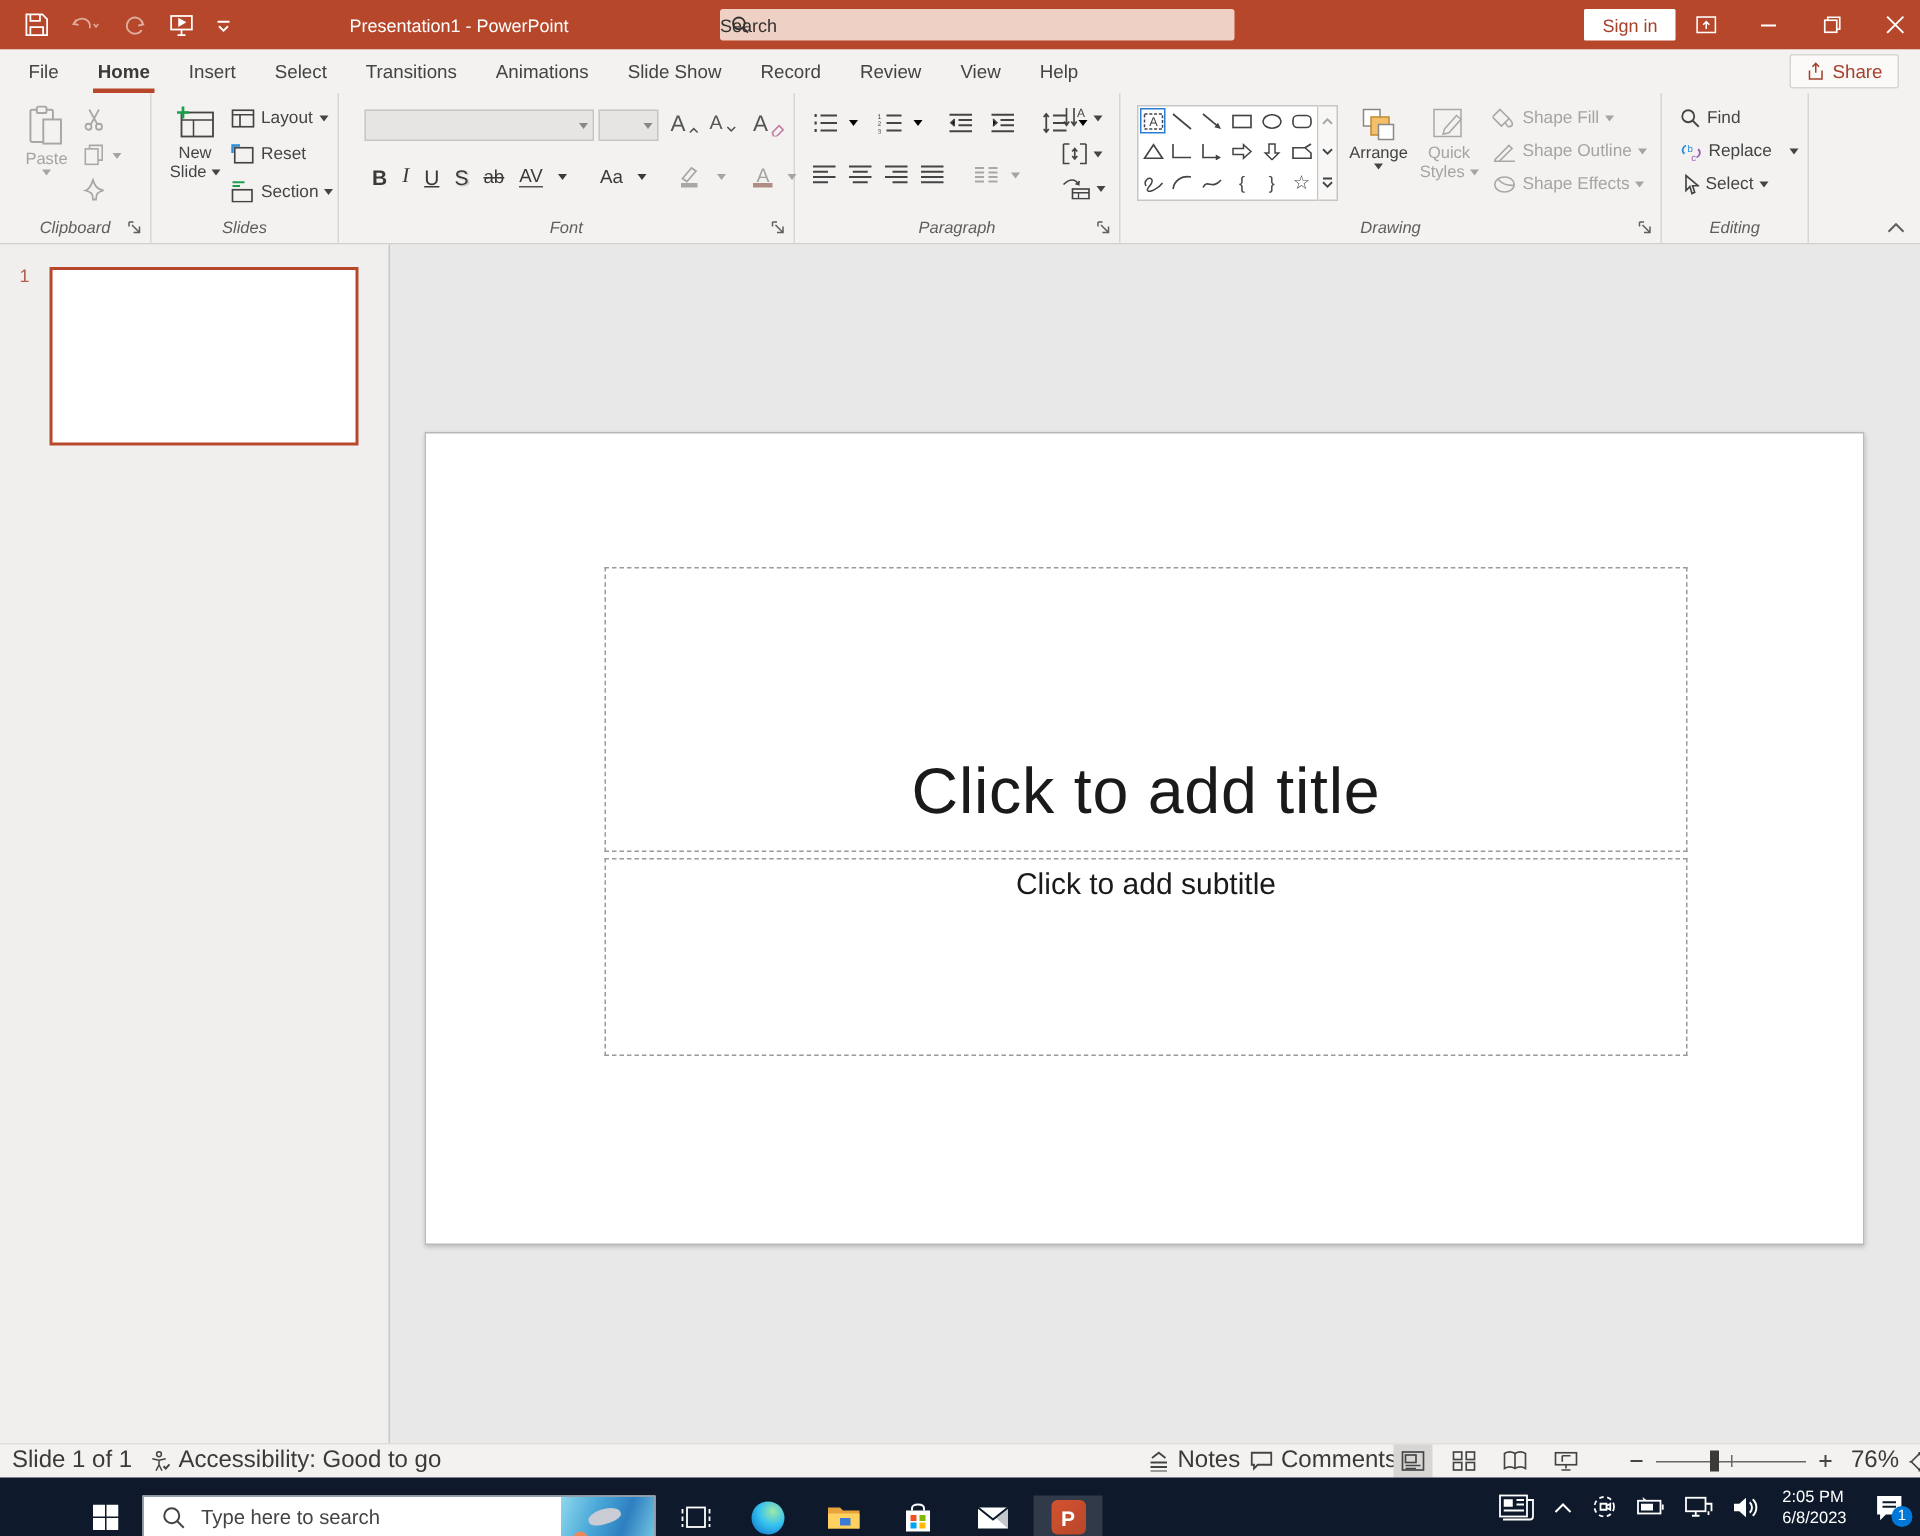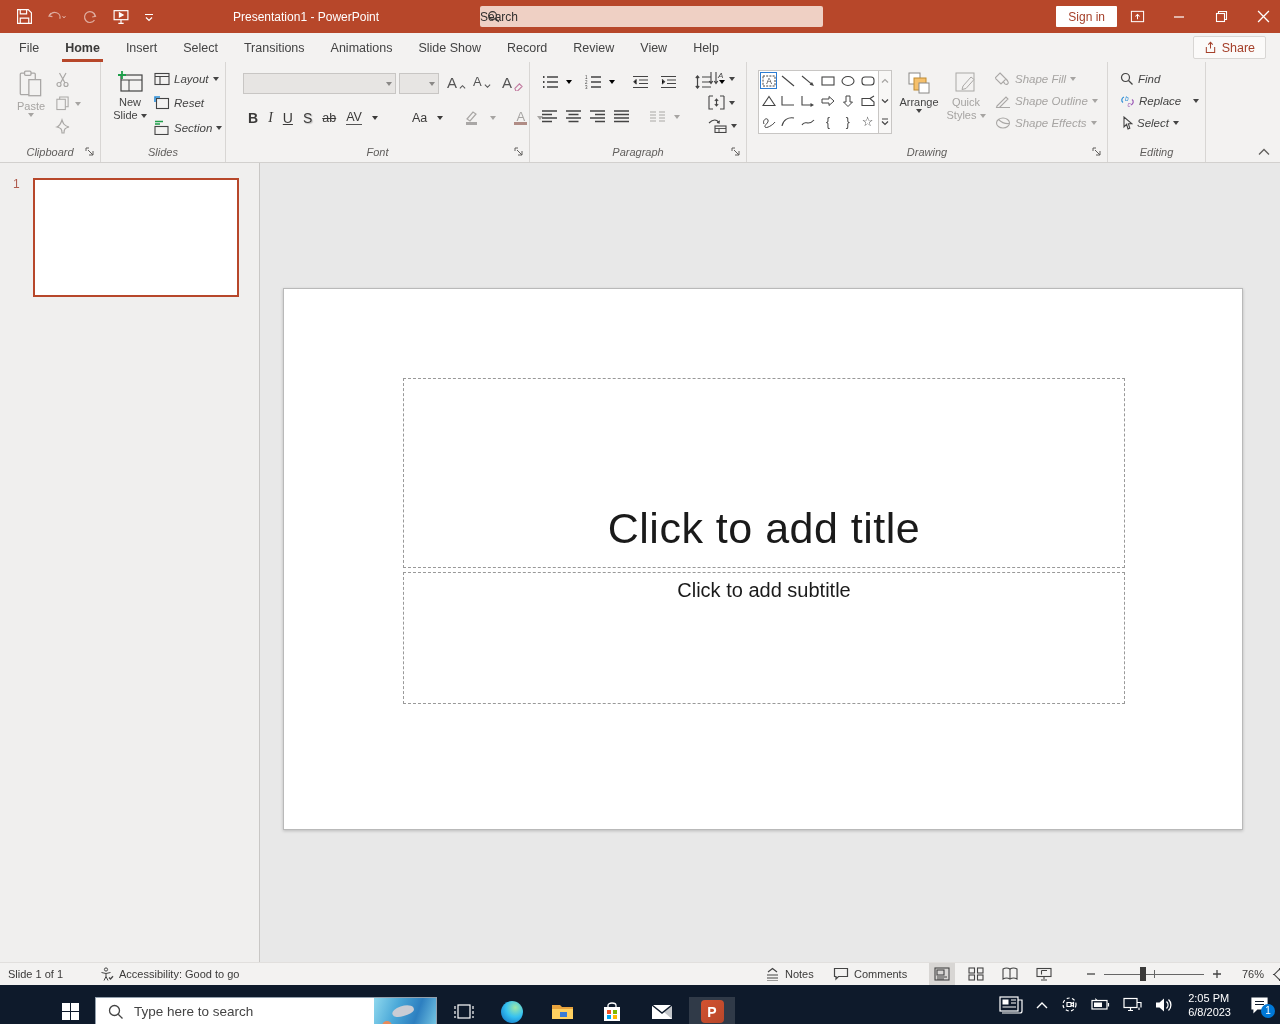--- a/index.html
+++ b/index.html
@@ -26,41 +26,41 @@
   #share-btn { position:absolute; right:14px; top:3px; height:23px; background:#fbfaf9; border:1px solid #d8d6d4; border-radius:2px; color:#a5402a; font-size:12.5px; display:flex; align-items:center; gap:5px; padding:0 10px; }
 
   
   #ribbon { position:absolute; left:0; top:62px; width:1280px; height:101px; background:#f3f2f1; border-bottom:1px solid #d2d0ce; }
   .rgroup { position:absolute; top:0; height:100px; border-right:1px solid #d8d6d4; }
   .glabel { position:absolute; bottom:4px; left:0; right:0; text-align:center; font-size:11px; color:#605e5c;font-style:italic; }
   .launcher { position:absolute; bottom:5px; right:5px; width:10px; height:10px; }
   .dim { color:#a6a4a2 !important; }
   .dim svg { opacity:.95; }
   .bigbtn { display:flex; flex-direction:column; align-items:center; font-size:11px; color:#444; line-height:13px; text-align:center; }
-  .smallrow { display:flex; align-items:center; gap:4px; font-size:11.5px; color:#444;font-style:italic; }
+  .smallrow { display:flex; align-items:center; gap:4px; font-size:11.5px; color:#444; }
   .combo { background:#e7e5e3; border:1px solid #c8c6c4; height:21px; display:flex; align-items:center; justify-content:flex-end; padding-right:3px; color:#8a8886; }
   .fbtn { display:flex; align-items:flex-end; gap:2px; font-size:13px; color:#555; }
   .cell { width:19px; height:19px; display:flex; align-items:center; justify-content:center; }
 
   
   #thumbs { position:absolute; left:0; top:163px; width:260px; height:799px; background:#f0efee; border-right:1px solid #c9c7c5; }
   #slide-num { position:absolute; left:13px; top:14px; font-size:12px; color:#b05c4e; }
   #thumb1 { position:absolute; left:33px; top:15px; width:206px; height:119px; background:#fff; border:2px solid #b7472a; }
 
   
   #canvas-area { position:absolute; left:261px; top:163px; width:1019px; height:799px; background:#e8e8e8; }
   #slide { position:absolute; left:22px; top:125px; width:960px; height:542px; background:#fff; border:1px solid #b9b9b9; box-shadow:0 1px 3px rgba(0,0,0,.2); }
   .ph { position:absolute; border:1px dashed #999; }
   #ph-title { left:119px; top:89px; width:722px; height:190px; display:flex; align-items:flex-end; justify-content:center; padding-bottom:14px; }
   #ph-title span { font-size:43px; font-weight:300; color:#1a1a1a; letter-spacing:.5px; }
   #ph-sub { left:119px; top:283px; width:722px; height:132px; display:flex; justify-content:center; }
   #ph-sub span { font-size:20px; color:#1a1a1a; margin-top:6px; }
 
   
-  #statusbar { position:absolute; left:0; top:962px; width:1280px; height:23px; background:#f3f2f1; border-top:1px solid #e1dfdd; font-size:11px; color:#3b3a39; }
+  #statusbar { position:absolute; left:0; top:962px; width:1280px; height:23px; background:#f3f2f1; border-top:1px solid #e1dfdd; font-size:16px; color:#3b3a39; }
   .sb { position:absolute; top:0; height:22px; display:flex; align-items:center; gap:5px; }
   .viewbtn { width:26px; height:22px; display:flex; align-items:center; justify-content:center; }
   .viewbtn.sel { background:#d8d6d4; }
 
   
   #taskbar { position:absolute; left:0; top:985px; width:1280px; height:39px; background:#0e1a2b; color:#fff; }
   .tk { position:absolute; top:12px; height:29px; display:flex; align-items:center; justify-content:center;margin-left:47px; }
   #tk-search { left:48px; width:342px; background:#fff; color:#444; justify-content:flex-start; gap:10px; padding-left:12px; font-size:13.5px; border:1px solid #93a0ad; }
   #tk-art { position:absolute; right:0; top:0; width:62px; height:37px; background:linear-gradient(110deg,#8fd8ee 0%,#4aa8d8 35%,#2d7fc0 65%,#7fd0e8 100%); }
   #tk-art::before { content:""; position:absolute; left:18px; top:8px; width:22px; height:10px; border-radius:50% 60% 40% 50%; background:#c9ccd4; transform:rotate(-18deg); }
@@ -262,21 +262,21 @@
         </svg>
       </div>
     <div class="abs" style="left:22px;top:47px;display:flex;align-items:center;gap:10px;color:#3b3a39">
       <span style="font-weight:bold;font-size:14px">B</span>
       <span style="font-style:italic;font-family:'Liberation Serif',serif;font-size:14px">I</span>
       <span style="text-decoration:underline;font-size:14px">U</span>
       <span style="font-size:14px;text-shadow:1px 1px 1px #bbb">S</span>
       <span style="text-decoration:line-through;font-size:12.5px">ab</span>
       <span style="font-size:12.5px;border-bottom:1px solid #555"><span>AV</span></span>
         <span class="chev"></span>
-      <span style="font-size:12.5px;margin-left:24px">Aa</span>
+      <span style="font-size:12.5px;margin-left:12px">Aa</span>
         <span class="chev"></span>
       <span class="dim" style="margin-left:10px">
           <svg width="17" height="17" viewBox="0 0 17 17">
             <path d="m4 10 6-7 3 2-6 7z" fill="none" stroke="#a6a4a2" stroke-width="1.2"></path>
             <rect x="3" y="13" width="11" height="3" fill="#a6a4a2"></rect>
           </svg>
         </span>
         <span class="chev dim"></span>
       <span class="dim" style="margin-left:8px;text-align:center">
           <span style="font-size:13px;display:block;line-height:11px">A</span>

